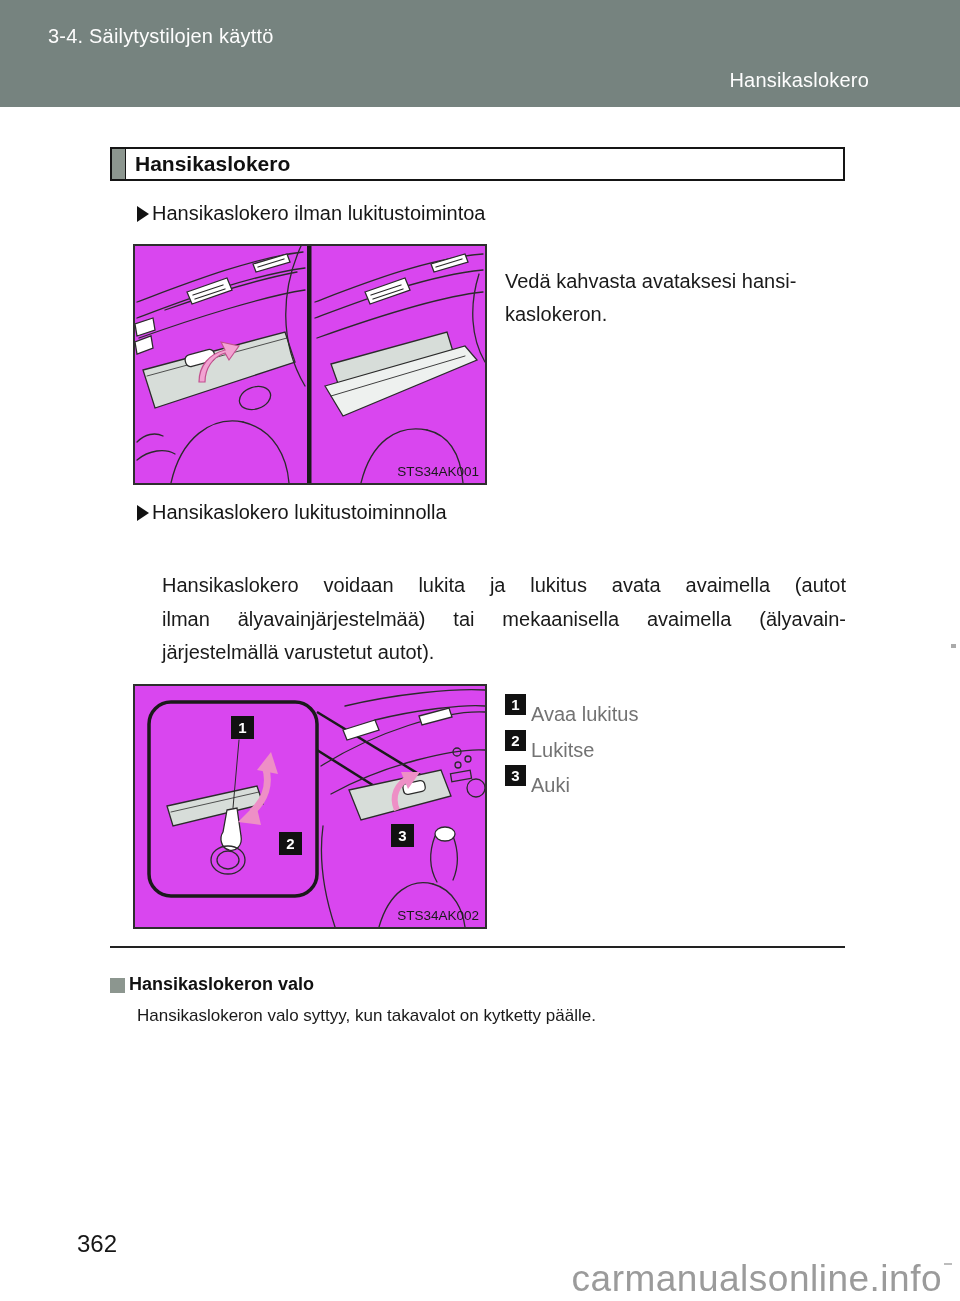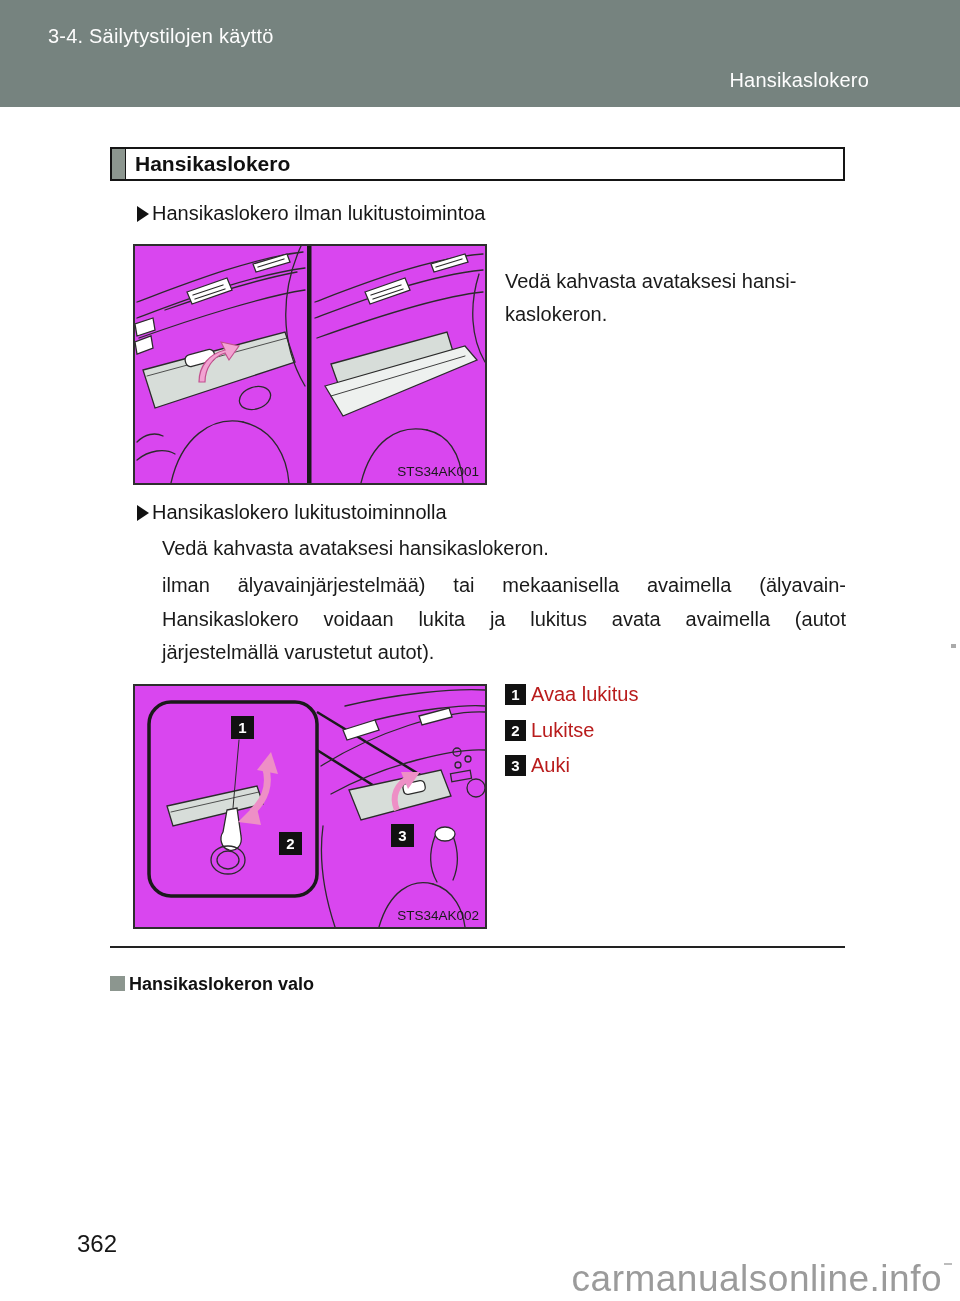--- a/index.html
+++ b/index.html
@@ -26,24 +26,24 @@
   
   .body-text{font-size:20px;line-height:33px;color:#1a1a1a;}
   .s1-text{position:absolute;left:505px;top:241px;margin-top:24px;}
   .s2-para1{position:absolute;left:162px;top:537px;font-size:20px;color:#1a1a1a;}
   .s2-para2{position:absolute;left:162px;top:569px;width:684px;font-size:20px;line-height:33.5px;color:#1a1a1a;}
   .just{text-align:justify;text-align-last:justify;}
   
   .legend-row{position:absolute;left:505px;display:flex;align-items:center;}
   .num-badge{width:21px;height:21px;background:#111;color:#fff;font-weight:bold;font-size:15px;
     display:flex;align-items:center;justify-content:center;flex:0 0 21px;}
-  .legend-label{font-size:20px;margin-left:5px;color:#b91c1c;}
+  .legend-label{font-size:20px;margin-left:5px;color:#737373;margin-top:20px;}
   
   .divider-hr{position:absolute;left:110px;top:946px;width:735px;border-top:2px solid #222;}
-  .note-title{position:absolute;left:110px;top:974px;display:flex;}
+  .note-title{position:absolute;left:110px;top:974px;display:flex;align-items:center;}
   .note-square{width:15px;height:15px;background:#8C968F;margin-right:4px;margin-top:2px;}
   .note-title-text{font-size:18px;font-weight:bold;color:#111;}
   .note-body{position:absolute;left:137px;top:1006px;font-size:17px;color:#1a1a1a;}
   
   .page-num{position:absolute;left:77px;top:1230px;font-size:24px;color:#161616;}
   .watermark{position:absolute;right:18px;top:1258px;font-size:37px;color:#9b9b9b;letter-spacing:.5px;}
   .scan-dot{position:absolute;left:951px;top:644px;width:5px;height:4px;background:#8e8e8e;opacity:.75;}
   .scan-dash{position:absolute;left:944px;top:1263px;width:8px;height:2px;background:#bcbcbc;}
 </style>
 </head>
@@ -113,24 +113,23 @@
   <div class="s1-text body-text">
     <div>Vedä kahvasta avataksesi hansi-</div>
     <div>kaslokeron.</div>
   </div>
 
   <div class="sec-heading" style="top:501px;">
     <span class="tri"></span>
     <span>Hansikaslokero lukitustoiminnolla</span>
   </div>
 
-  <div class="s2-para1">Vedä kahvasta avataksesi hansikaslokeron.</div>
   <div class="s2-para2">
+    <div class="just">Hansikaslokero voidaan lukita ja lukitus avata avaimella (autot</div>
     <div class="just">ilman älyavainjärjestelmää) tai mekaanisella avaimella (älyavain-</div>
-    <div class="just">Hansikaslokero voidaan lukita ja lukitus avata avaimella (autot</div>
     <div>järjestelmällä varustetut autot).</div>
   </div>
 
   <div class="figure" style="top:684px;height:241px;">
     <svg viewBox="0 0 350 241" width="350" height="241">
       <g stroke="#1a1a1a" fill="none">
         <rect x="14" y="16" width="168" height="194" rx="22" stroke-width="3.5"></rect>
         <path d="M182,26 L310,104" stroke-width="2.5"></path>
         <path d="M182,64 L252,108" stroke-width="2.5"></path>
       </g>
@@ -199,19 +198,20 @@
   <div class="legend-row" style="top:754px;">
     <span class="num-badge">3</span>
     <span class="legend-label">Auki</span>
   </div>
 
   <div class="divider-hr"></div>
   <div class="note-title">
     <span class="note-square"></span>
     <span class="note-title-text">Hansikaslokeron valo</span>
   </div>
+  <div class="note-body">Hansikaslokeron valo syttyy, kun takavalot on kytketty päälle.</div>
 
   <div class="page-num">362</div>
   <div class="watermark">carmanualsonline.info</div>
   <div class="scan-dot"></div>
   <div class="scan-dash"></div>
 
 </div>
 
 </body></html>

